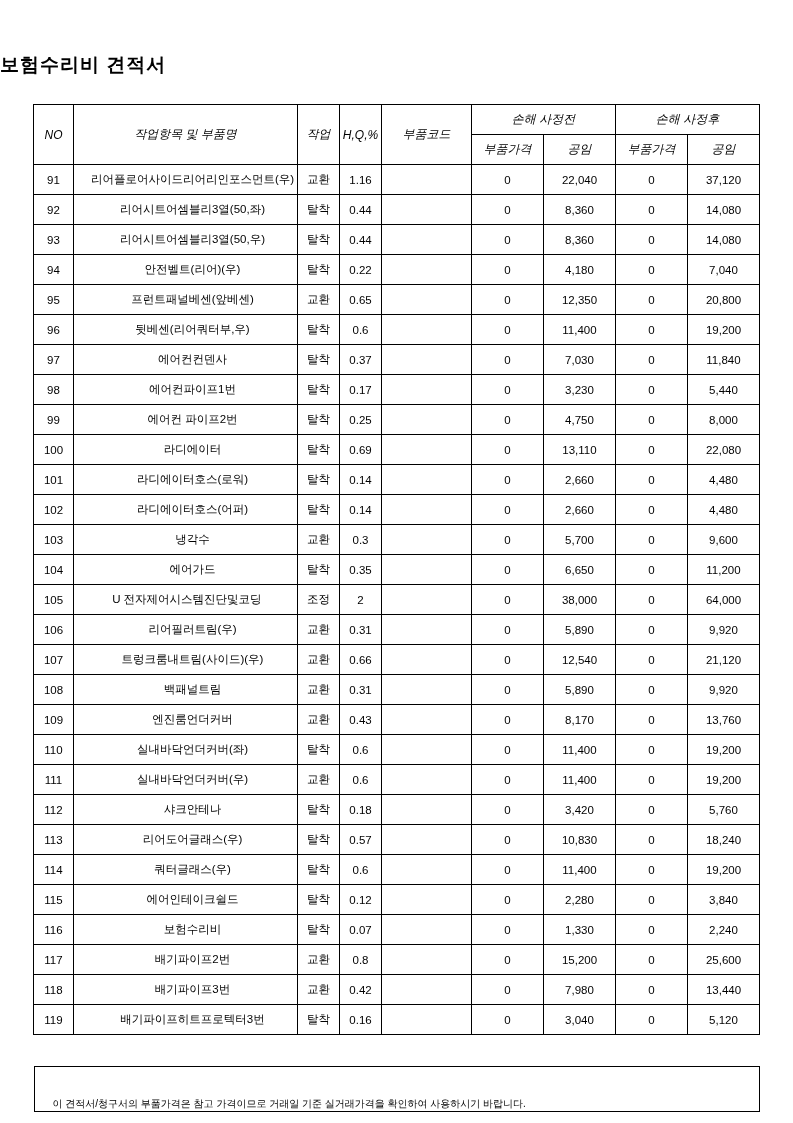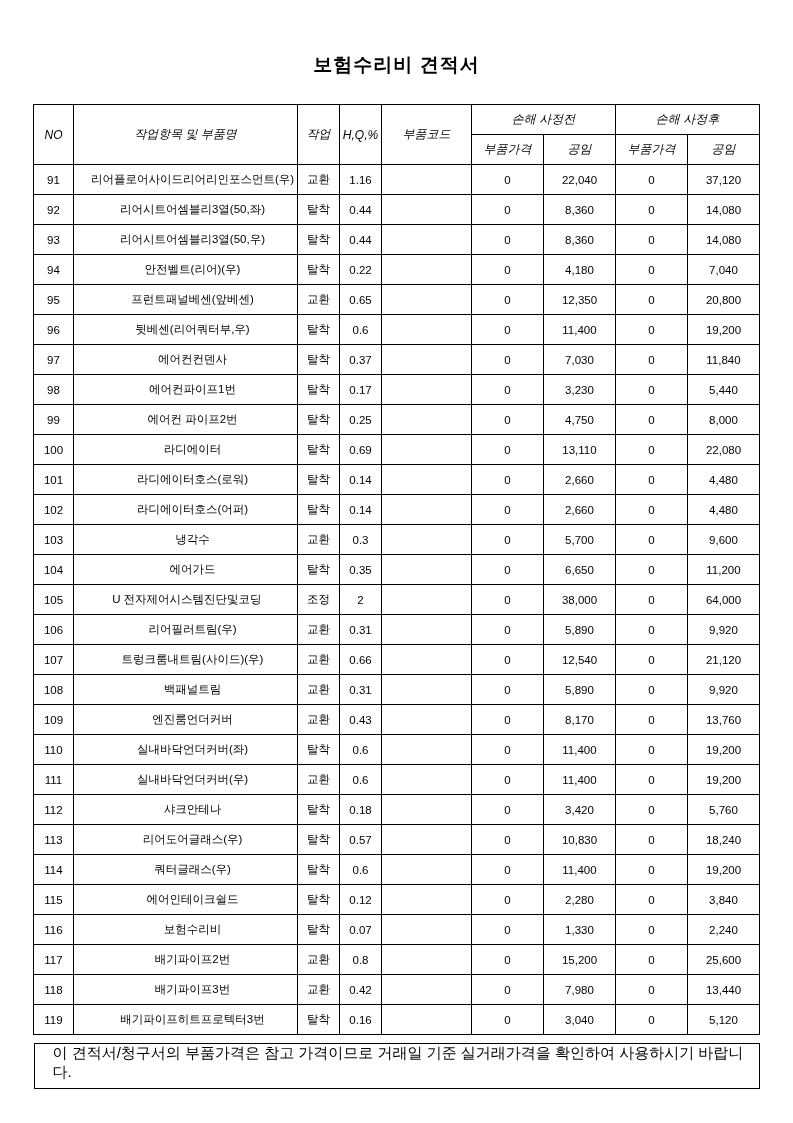--- a/index.html
+++ b/index.html
@@ -15,21 +15,21 @@
     position: relative;
   }
   .page {
     width: 793px;
     height: 1123px;
     box-sizing: border-box;
     padding: 0;
     position: relative;
   }
   .doc-title {
-    text-align: center;
+    text-align: left;
     font-size: 19px;
     font-weight: bold;
     margin-top: 52px;
     letter-spacing: 1px;
   }
   table.main {
     border-collapse: collapse;
     margin: 26px auto 0 auto;
     width: 726px;
     table-layout: fixed;
@@ -65,28 +65,28 @@
     width: 14px;
   }
   td.money {
     text-align: right;
     padding-right: 8px;
   }
   td.hq { text-align: center; margin-top: 8px; }
 
   .notice {
     width: 726px;
-    margin: 8px auto 0 auto;
+    margin: 31px auto 0 auto;
     border: 1px solid #000000;
     box-sizing: border-box;
     height: 46px;
     display: flex;
-    align-items: flex-start;
+    align-items: flex-end;
     padding-left: 18px;
-    font-size: 15px;
+    font-size: 10px;
   }
 </style>
 </head>
 <body>
 
 <div class="page">
 
   <div class="doc-title">보험수리비 견적서</div>
 
   <table class="main">

